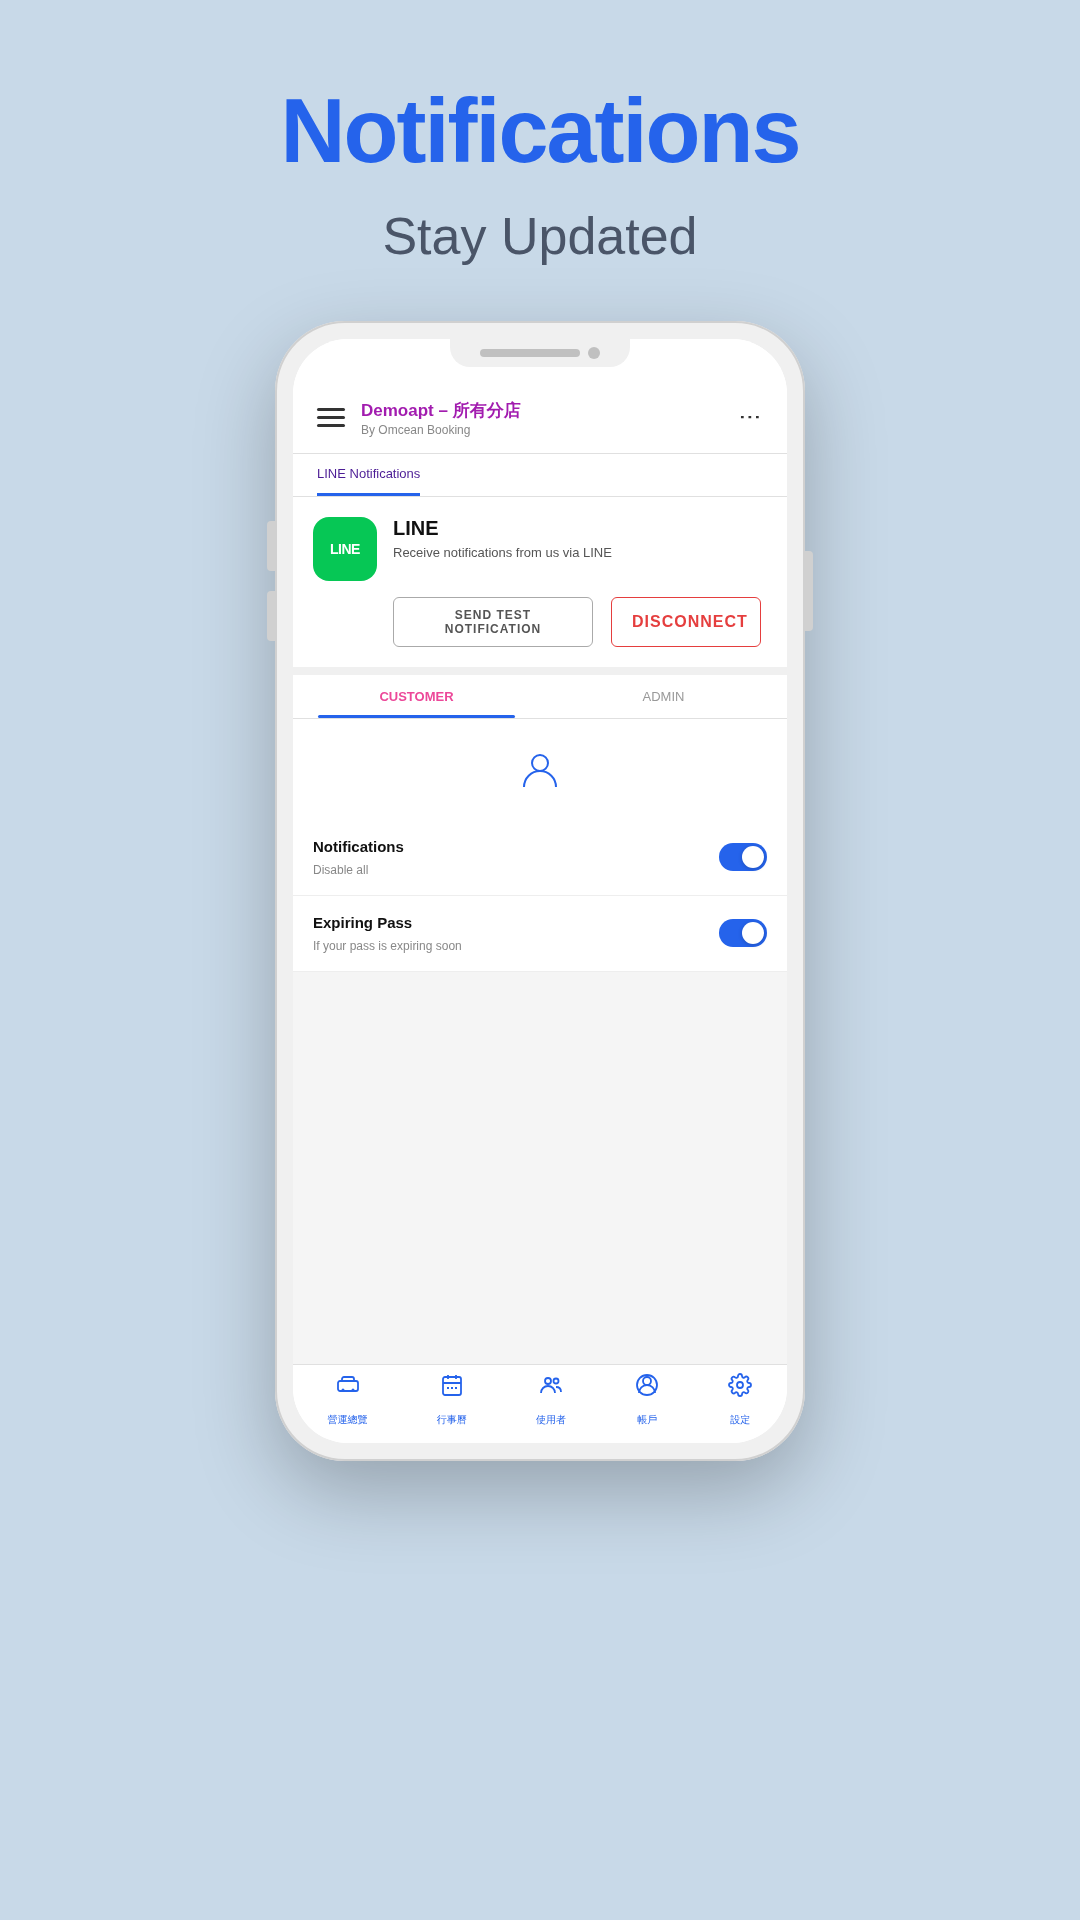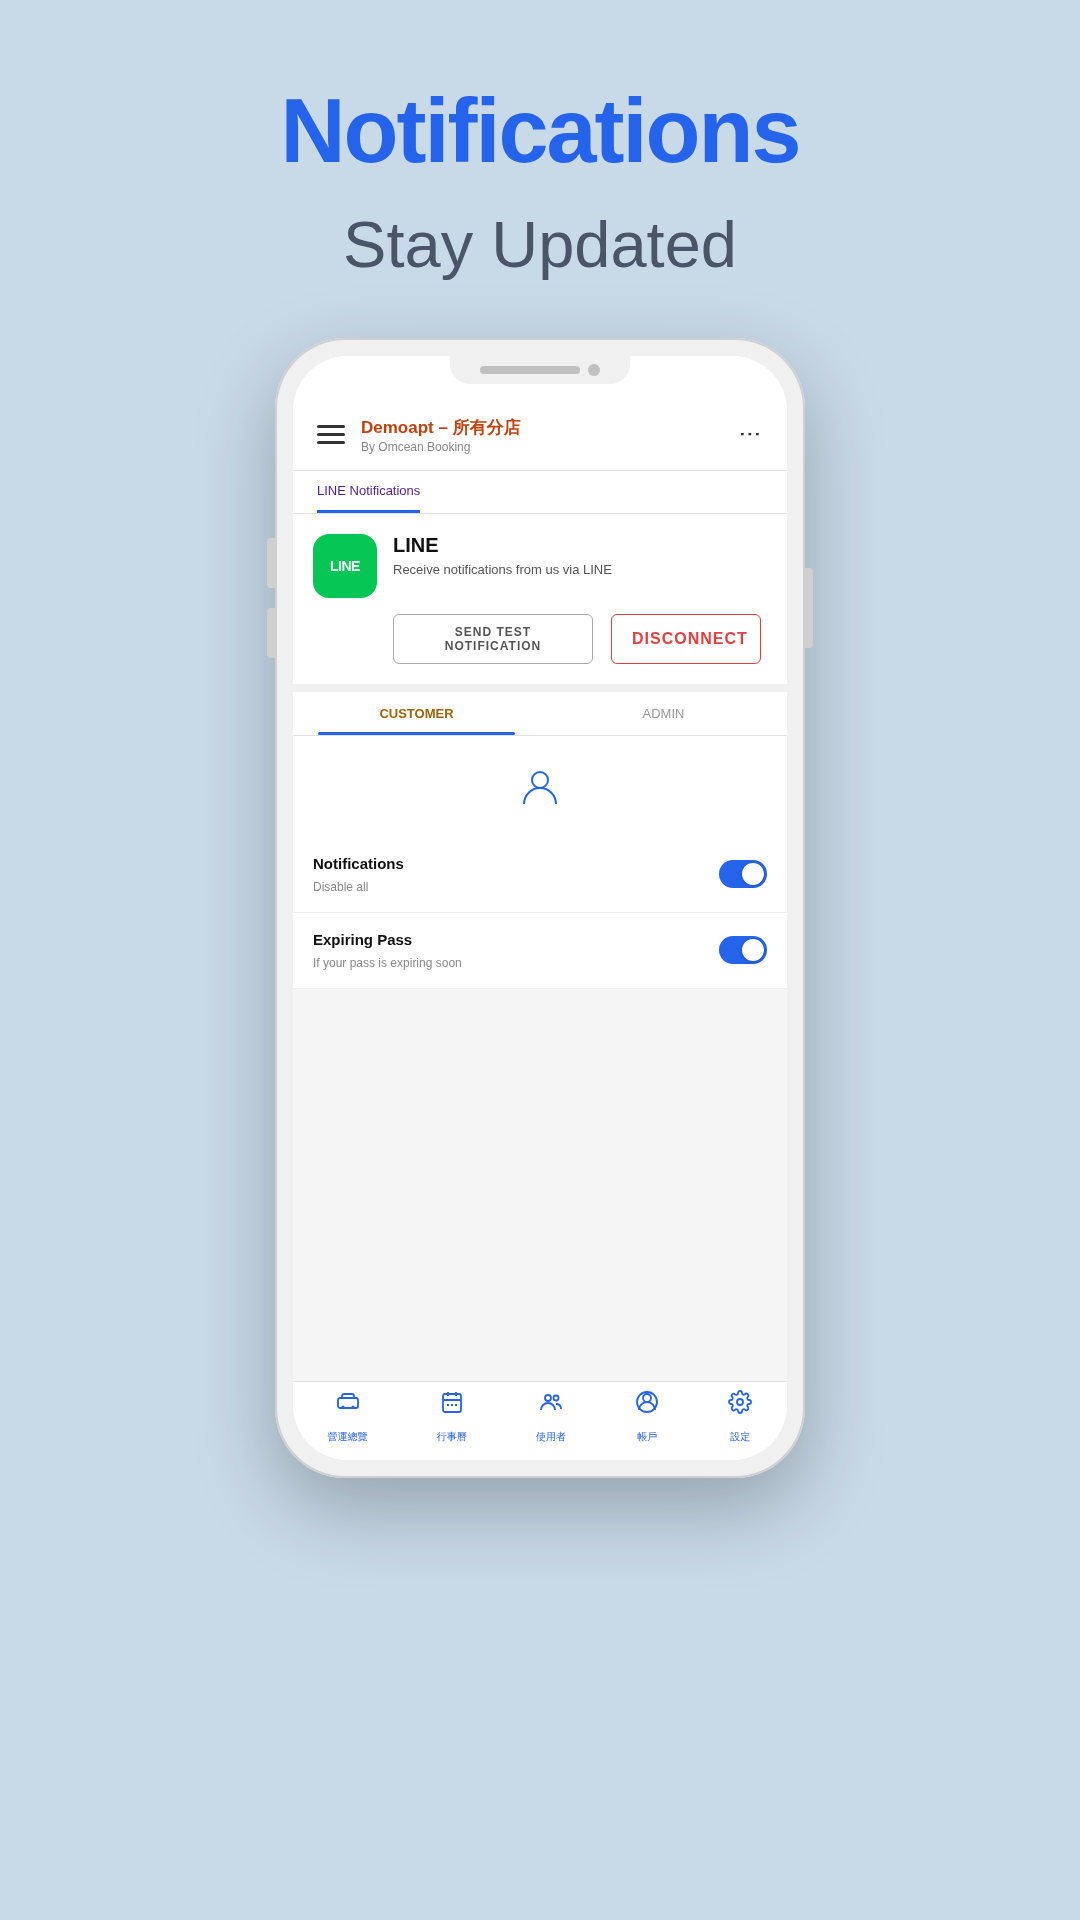--- a/index.html
+++ b/index.html
@@ -18,21 +18,21 @@
       margin-top: 80px;
       font-size: 90px;
       font-weight: 900;
       color: #2563eb;
       text-align: center;
       letter-spacing: -2px;
     }
 
     .page-subtitle {
       margin-top: 20px;
-      font-size: 65px;
+      font-size: 52px;
       font-weight: 400;
       color: #4a5568;
       text-align: center;
       line-height: 1.3;
     }
 
     .phone-wrapper {
       margin-top: 50px;
       width: 530px;
       height: 1140px;
@@ -137,21 +137,21 @@
       border-radius: 2px;
     }
 
     .header-title-block {
       flex: 1;
       margin-left: 16px;
     }
     .header-title {
       font-size: 17px;
       font-weight: 600;
-      color: #c2410c;
+      color: #a21caf;
     }
     .header-subtitle {
       font-size: 12px;
       color: #888;
       margin-top: 1px;
     }
 
     .more-icon {
       color: #333;
       font-size: 22px;
@@ -276,21 +276,21 @@
       display: flex;
       border-bottom: 1px solid #e0e0e0;
     }
 
     .sub-tab {
       flex: 1;
       text-align: center;
       padding: 14px 0;
       font-size: 13px;
       font-weight: 600;
-      color: #a16207;
+      color: #ec4899;
       cursor: pointer;
       position: relative;
     }
     .sub-tab.active::after {
       content: '';
       position: absolute;
       bottom: 0;
       left: 10%;
       width: 80%;
       height: 3px;

